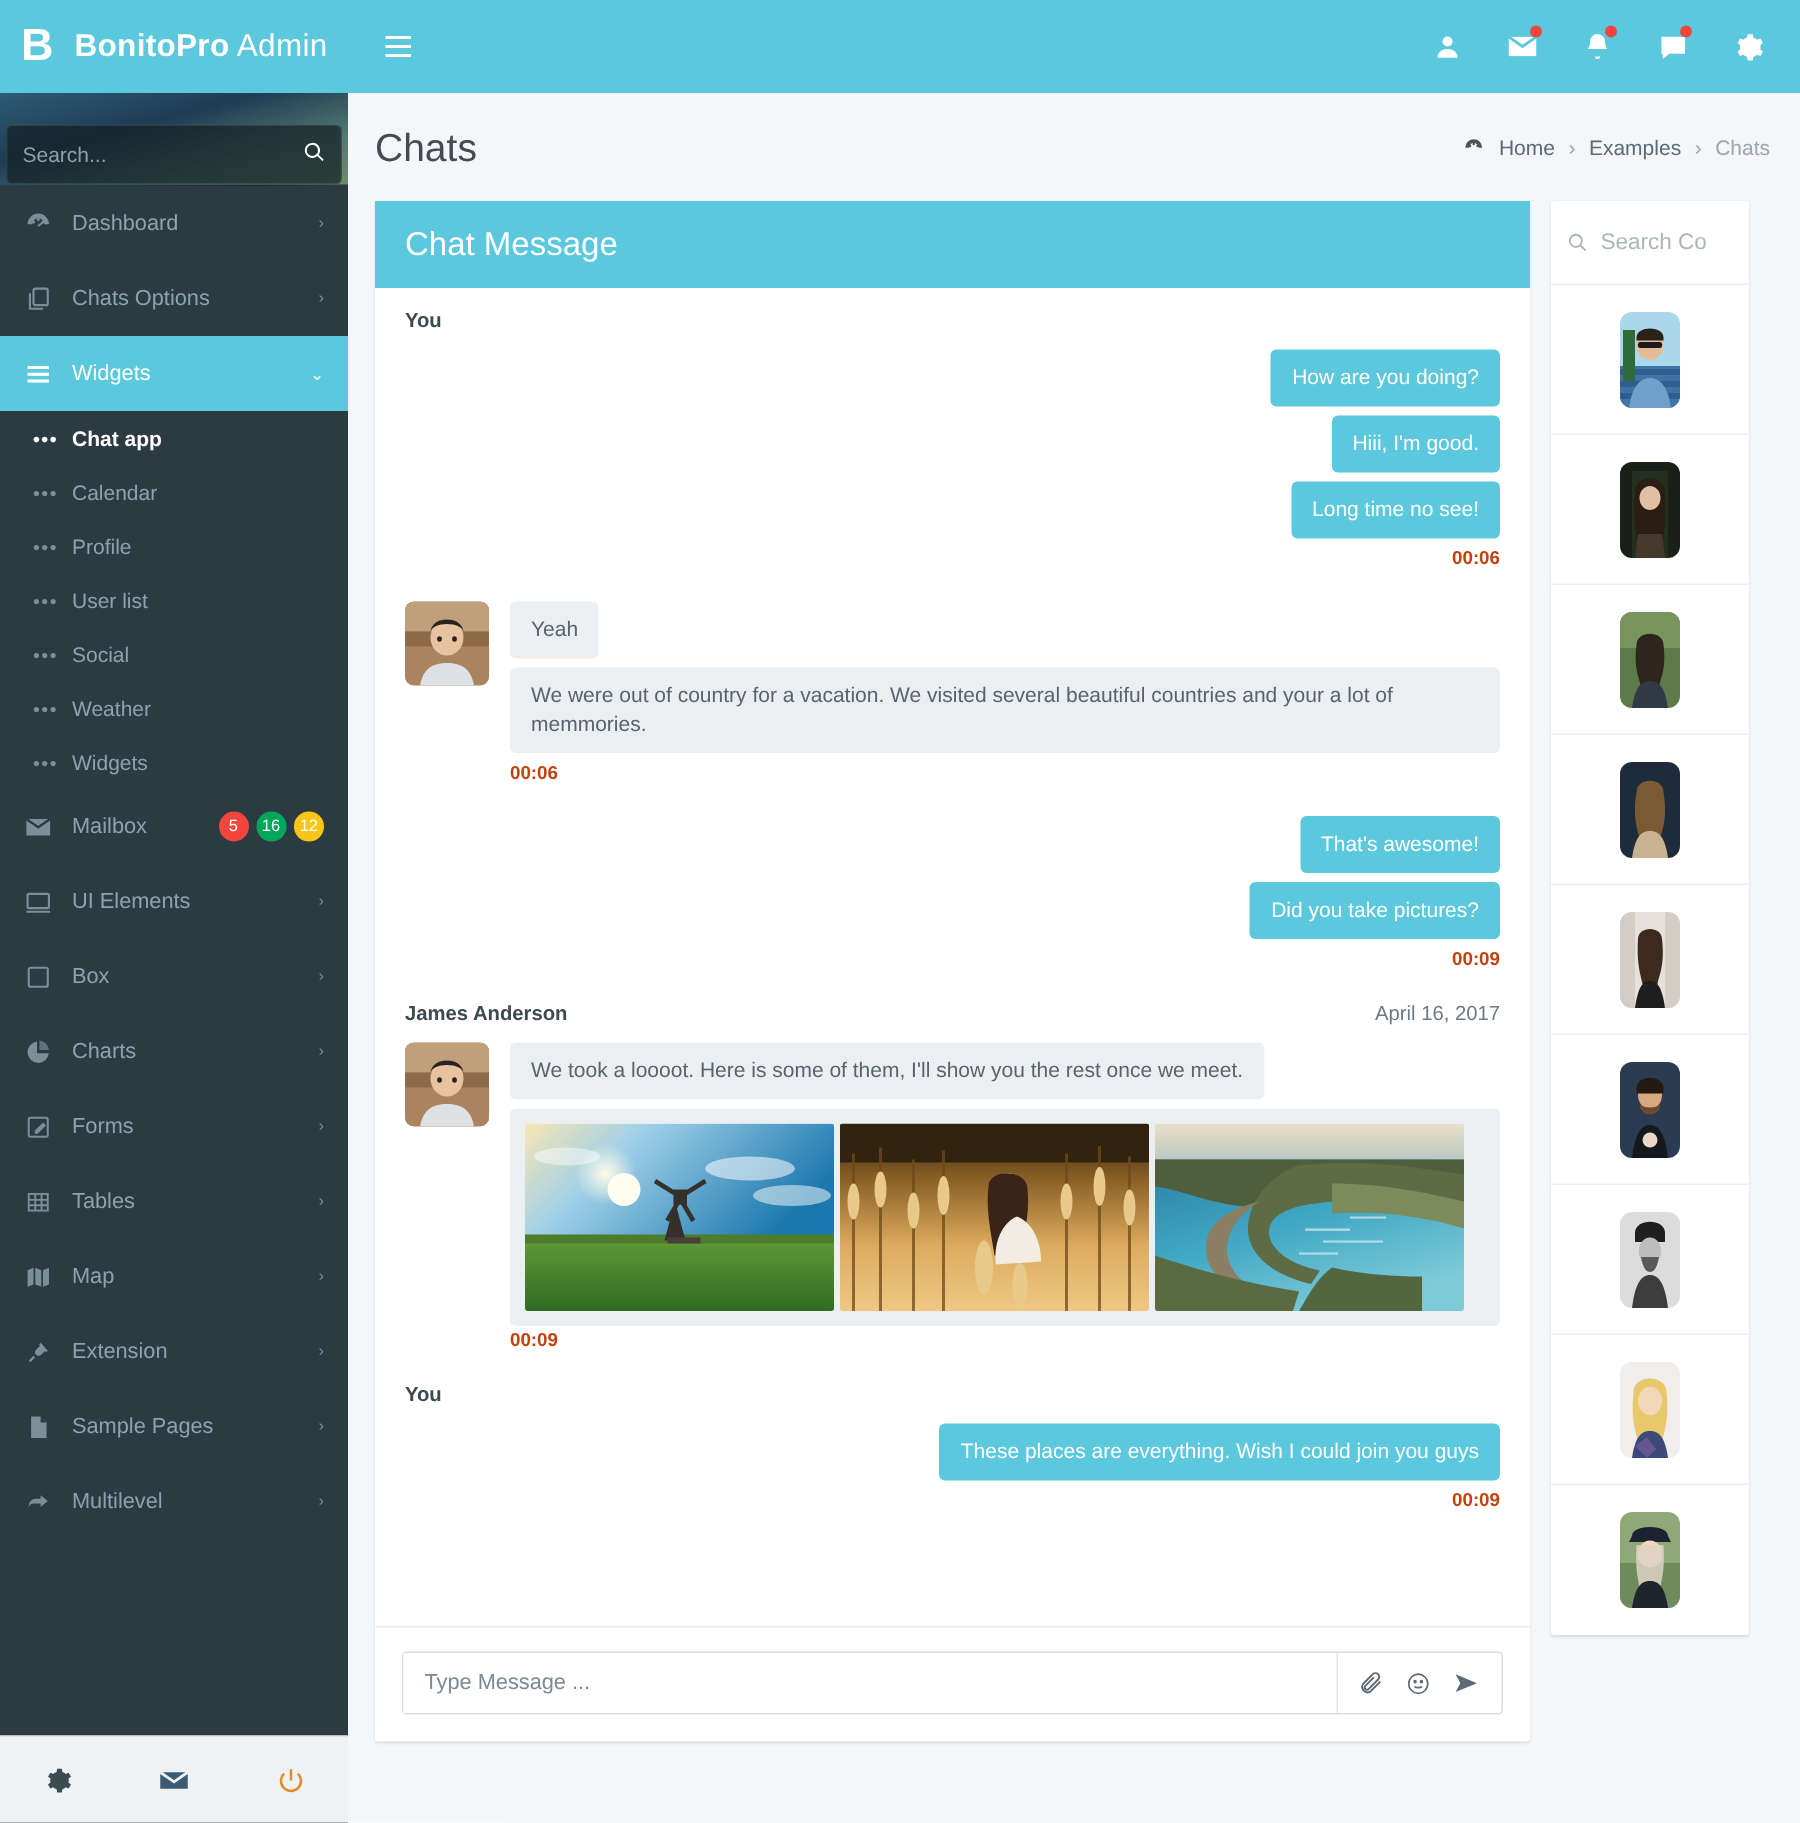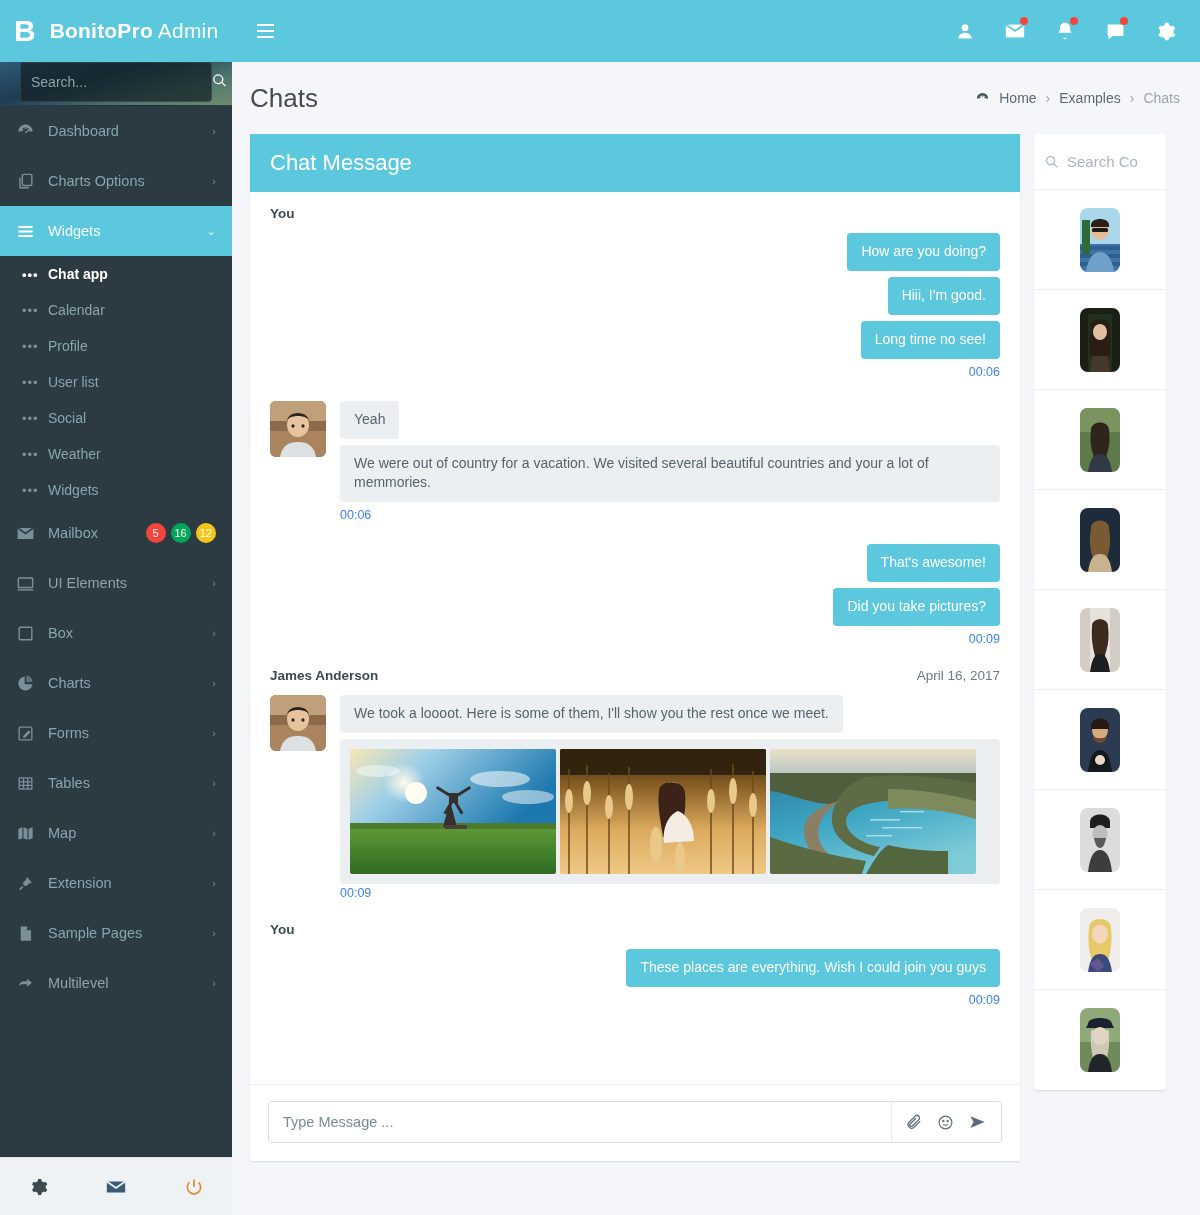--- a/index.html
+++ b/index.html
@@ -45,25 +45,25 @@
     position: absolute; top: 8px; right: 8px;
     width: 8px; height: 8px; border-radius: 50%; background: #f2453d;
   }
 
   
   .sidebar {
     position: absolute; top: 62px; left: 0; width: 232px; height: 1153px;
     background: #2c3b41; z-index: 20; overflow: hidden;
   }
   .side-search-wrap {
-    height: 44px; position: relative;
+    height: 62px; position: relative;
     background:
       linear-gradient(165deg, rgba(46,93,122,.92) 0%, rgba(30,60,85,.92) 38%,
                       rgba(86,130,120,.85) 72%, rgba(126,160,120,.80) 100%);
-    display: flex; align-items: flex-start; padding: 0 20px;
+    display: flex; align-items: flex-end; padding: 0 4px;
     border-bottom: 1px solid rgba(0,0,0,.25);
   }
   .side-search {
     width: 100%; height: 40px; background: rgba(20,32,36,.72);
     border: 1px solid rgba(255,255,255,.10); border-radius: 4px;
     display: flex; align-items: center; padding: 0 10px;
   }
   .side-search input {
     flex: 1; background: transparent; border: 0; outline: 0;
     color: #cfd8dc; font-size: 14px; font-family: "Liberation Sans", sans-serif;
@@ -153,21 +153,21 @@
 
   .bubble-row { display: flex; margin-bottom: 6px; }
   .bubble-row.right { justify-content: flex-end; }
   .bubble {
     max-width: 560px; padding: 9px 14px; border-radius: 4px;
     font-size: 14px; line-height: 1.42;
   }
   .bubble.out { background: #5bc8dd; color: #fff; }
   .bubble.in  { background: #eceff1; color: #56646e; }
   .time {
-    font-size: 12.5px; color: #3b82f6; margin: 2px 0 22px 0;
+    font-size: 12.5px; color: #c2410c; margin: 2px 0 22px 0; font-weight: bold;
   }
   .time.right { text-align: right; }
 
   .in-group { display: flex; gap: 14px; }
   .avatar {
     width: 56px; height: 56px; border-radius: 6px; flex-shrink: 0;
     overflow: hidden; background: #b59a7e;
   }
   .avatar .av-inner { width: 100%; height: 100%; display: block; }
   .in-stack { flex: 1; }
@@ -300,21 +300,21 @@
       </div>
     </li>
     <li>
       <div class="menu-link">
         <span class="mi">
           <svg width="19" height="19" viewBox="0 0 24 24" fill="none" stroke="currentColor" stroke-width="1.8">
             <rect x="8" y="3" width="12" height="14" rx="1.5"></rect>
             <path d="M5 7v13h11"></path>
           </svg>
         </span>
-        <span class="mlabel">Charts Options</span>
+        <span class="mlabel">Chats Options</span>
         <span class="arrow">›</span>
       </div>
     </li>
     <li>
       <div class="menu-link active">
         <span class="mi">
           <svg width="19" height="19" viewBox="0 0 24 24" fill="currentColor">
             <rect x="3" y="5" width="18" height="2.6"></rect>
               <rect x="3" y="10.7" width="18" height="2.6"></rect>
               <rect x="3" y="16.4" width="18" height="2.6"></rect>

